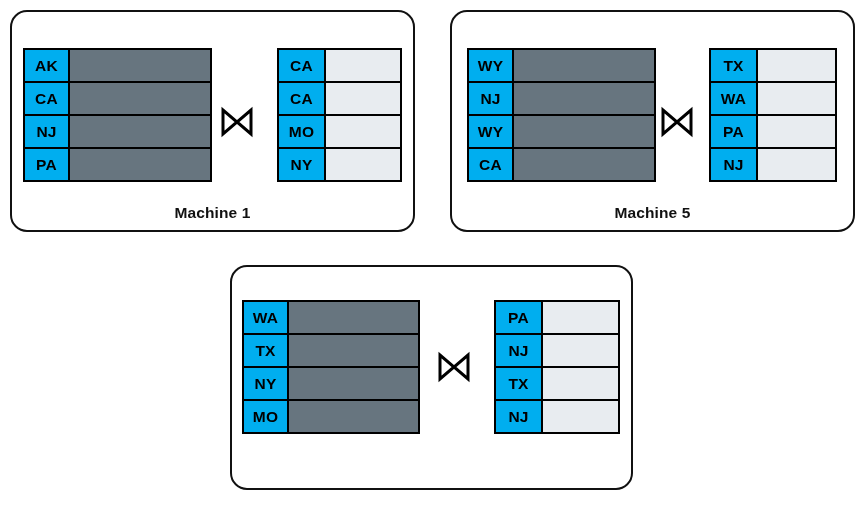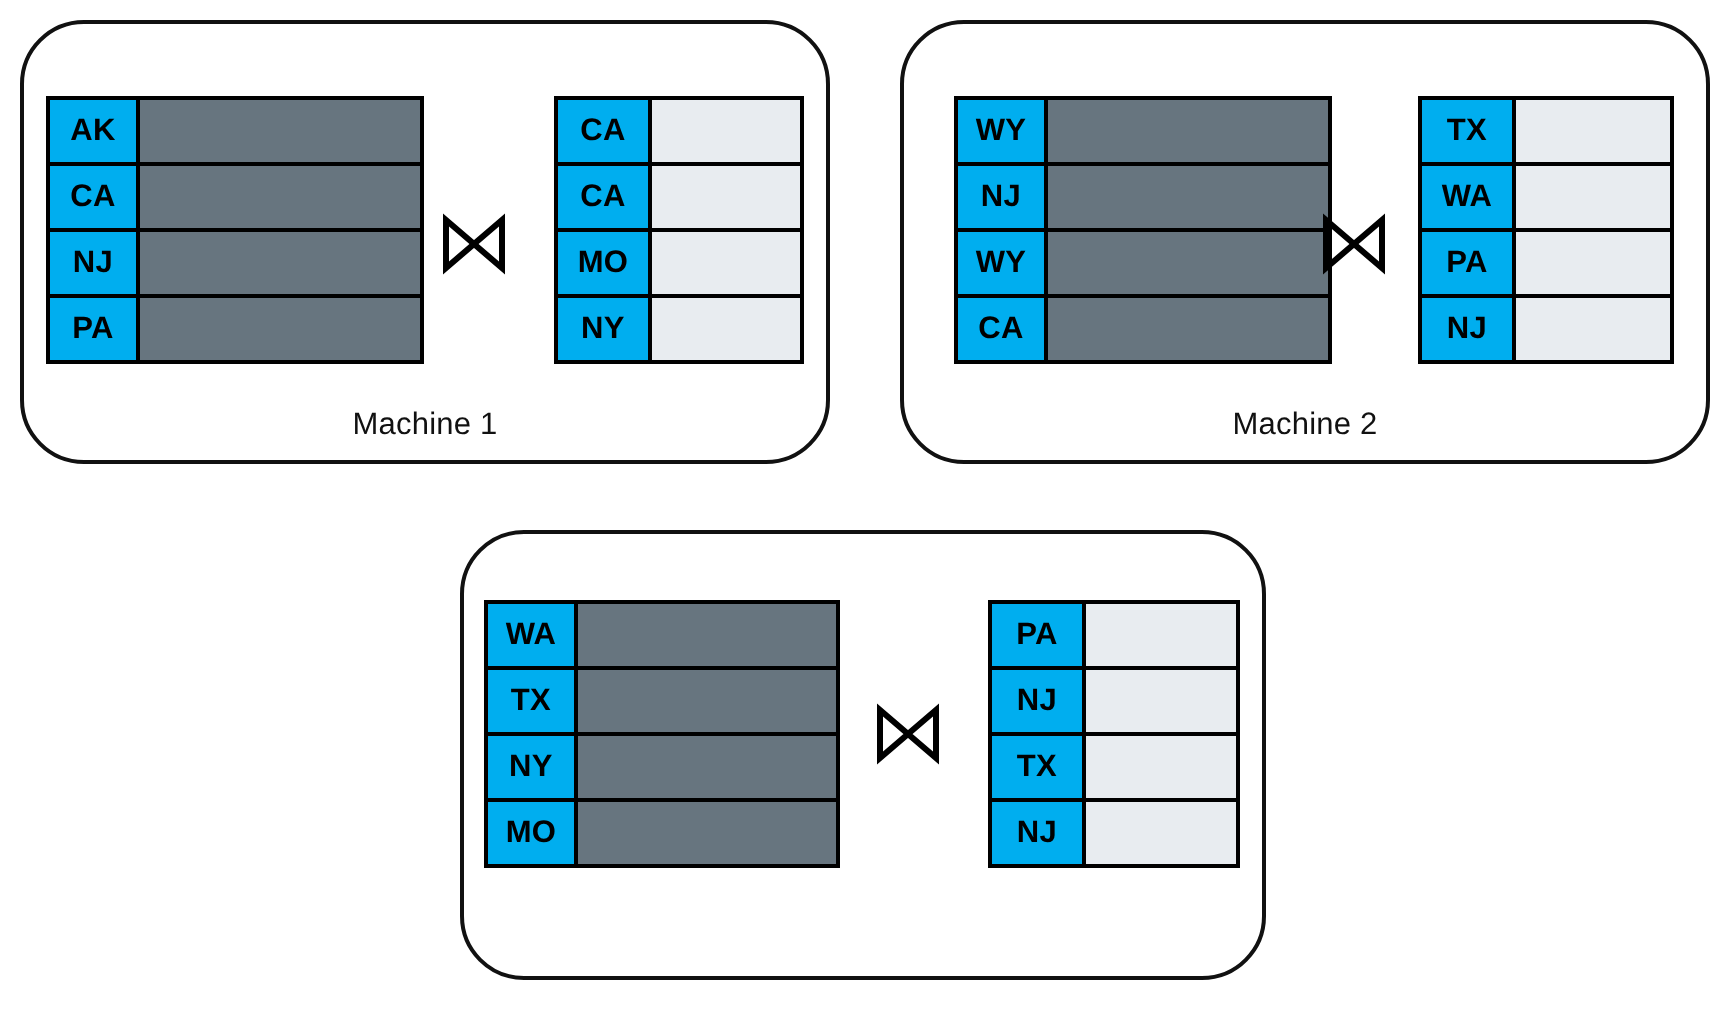--- a/index.html
+++ b/index.html
@@ -21,32 +21,32 @@
     top: 0;
     width: 865px;
     height: 506px;
   }
 
   
   .machine {
     position: absolute;
     box-sizing: border-box;
     border: 2.6px solid #111111;
-    border-radius: 32px;
+    border-radius: 17px;
     background: #ffffff;
   }
 
   .machine-label {
     position: absolute;
     left: 0;
     width: 100%;
     text-align: center;
     font-family: "Liberation Sans", sans-serif;
     font-size: 15.5px;
-    font-weight: normal;
+    font-weight: bold;
     color: #111111;
     letter-spacing: 0.1px;
     white-space: nowrap;
   }
 
   
   .tbl {
     position: absolute;
     box-sizing: border-box;
     border: 2.4px solid #000000;
@@ -157,21 +157,21 @@
         <div class="key-cell">NY</div>
         <div class="body-cell"></div>
       </div>
     </div>
 
     <div class="machine-label" style="top:192px;">Machine 1</div>
   </div>
 
   <div class="machine" style="left:450px; top:10px; width:405px; height:222px;">
 
-    <div class="tbl tbl-left" style="left:25px; top:36px; width:189px; height:134px;">
+    <div class="tbl tbl-left" style="left:15px; top:36px; width:189px; height:134px;">
       <div class="row">
         <div class="key-cell">WY</div>
         <div class="body-cell"></div>
       </div>
       <div class="row">
         <div class="key-cell">NJ</div>
         <div class="body-cell"></div>
       </div>
       <div class="row">
         <div class="key-cell">WY</div>
@@ -202,21 +202,21 @@
       <div class="row">
         <div class="key-cell">PA</div>
         <div class="body-cell"></div>
       </div>
       <div class="row">
         <div class="key-cell">NJ</div>
         <div class="body-cell"></div>
       </div>
     </div>
 
-    <div class="machine-label" style="top:192px;">Machine 2</div>
+    <div class="machine-label" style="top:192px;">Machine 5</div>
   </div>
 
   <div class="machine" style="left:230px; top:265px; width:403px; height:225px;">
 
     <div class="tbl tbl-left" style="left:10px; top:33px; width:178px; height:134px;">
       <div class="row">
         <div class="key-cell">WA</div>
         <div class="body-cell"></div>
       </div>
       <div class="row">

